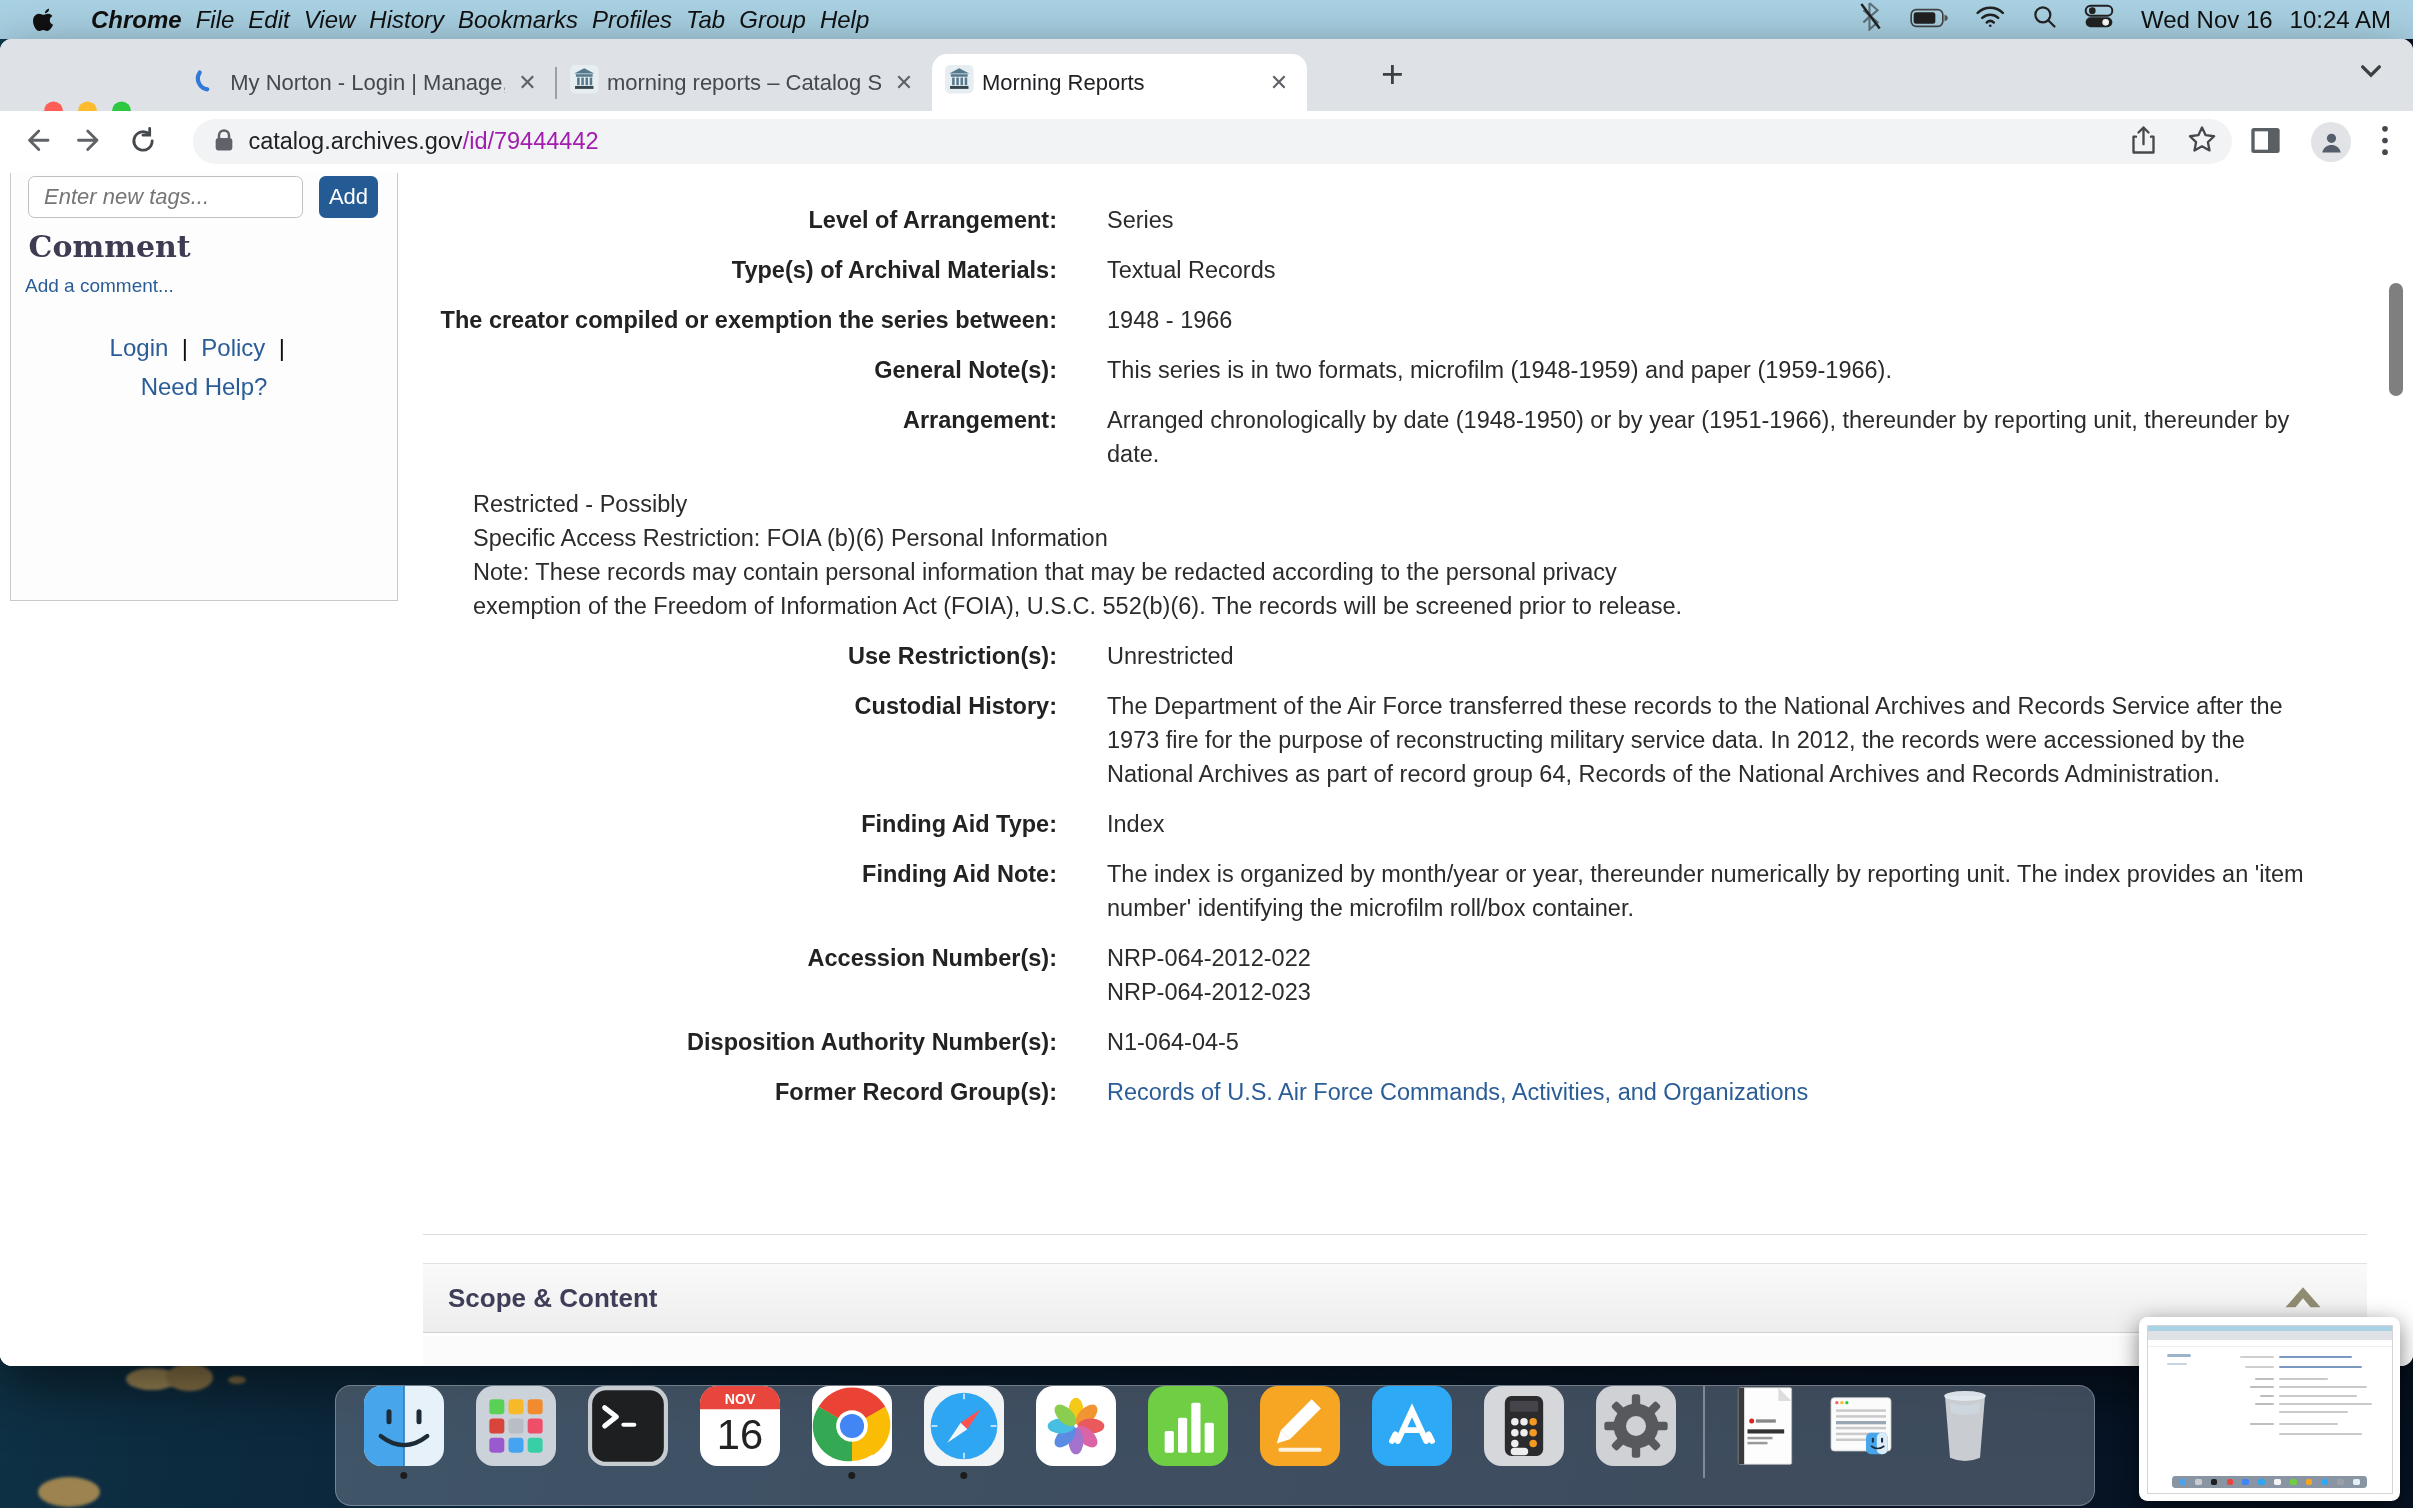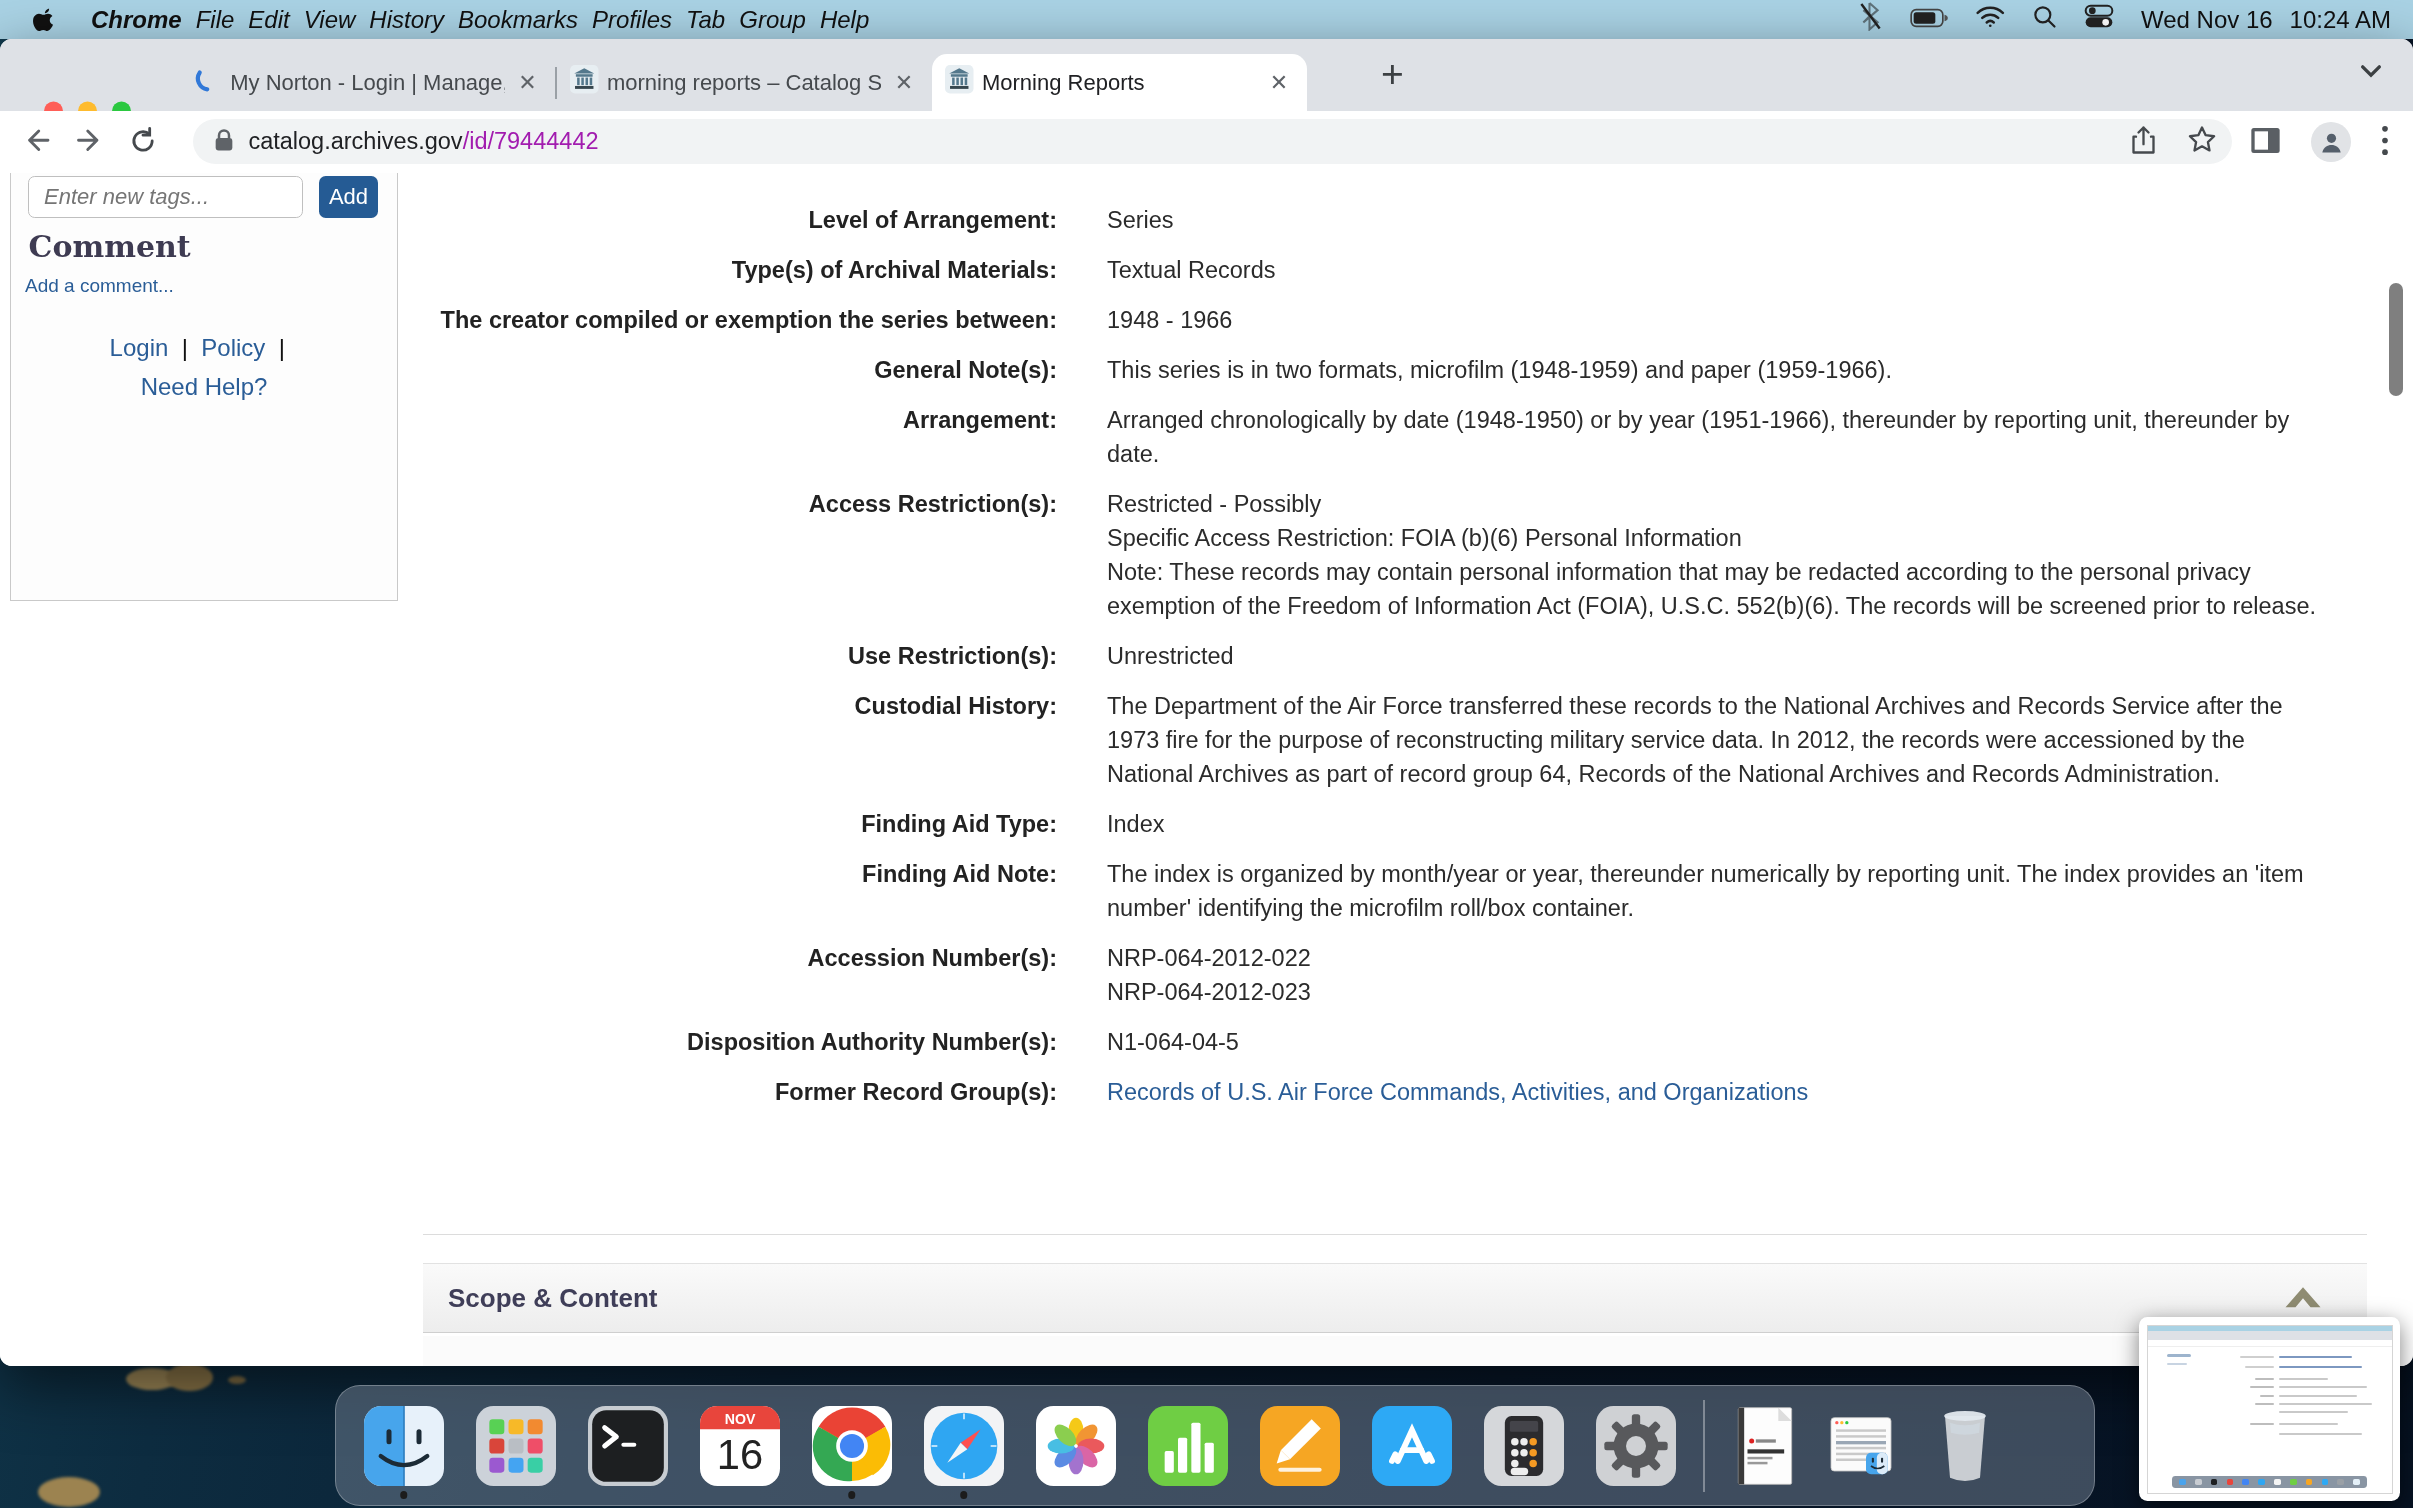--- a/index.html
+++ b/index.html
@@ -72,22 +72,22 @@
   .scope-bar { position:absolute; left:423px; right:46px; top:1090px; height:70px;
     background:linear-gradient(#fafafa,#ededed); border-top:0.8px solid #e2e2e2; border-bottom:1.7px solid #cfcfcf;
     display:flex; align-items:center; }
   .scope-bar .s-title { margin-left:25px; font-size:26px; font-weight:700; color:#3f3e58; }
   .scope-bar .chev { position:absolute; right:44px; top:18.4px; }
   .below-scope { position:absolute; left:423px; right:46px; top:1163px; bottom:0; background:#fbfbfb; }
   .vscroll { position:absolute; right:10px; top:244px; width:14.2px; height:113px; border-radius:7.5px; background:#7f7f7f; }
 
   
   .dock { position:absolute; left:335px; top:1385px; width:1760px; height:121px;
-    background:rgba(108,122,140,.55); border:0.8px solid rgba(255,255,255,.28); border-radius:25px;
-    display:flex; align-items:center; padding:0 11.7px; }
+    background:rgba(108,122,140,.55); border:0.8px solid rgba(255,255,255,.28); border-radius:16px;
+    display:flex; align-items:flex-start; padding:0 11.7px; }
   .dock-item { position:relative; width:80px; height:80px; margin:0 16px; flex:none; }
   .dock-item svg { width:80px; height:80px; display:block; }
   .dock-dot { position:absolute; left:50%; bottom:-13.4px; transform:translateX(-50%);
     width:7.5px; height:7.5px; border-radius:50%; background:#1c1c1c; }
   .dock-sep { width:1.7px; height:92px; background:rgba(255,255,255,.35); margin:0 11.7px; flex:none; }
   .dock-item.small { width:64px; }
   .dock-item.small svg { width:64px; height:80px; }
 
   
   .shot-preview { position:absolute; left:2139px; top:1317px; width:261px; height:184px; background:#fff;
@@ -323,21 +323,20 @@
               <div>This series is in two formats, microfilm (1948-1959) and paper (1959-1966).</div>
             </div>
           </div>
           <div class="d-row">
             <div class="d-lbl">Arrangement:</div>
             <div class="d-val">
               <div>Arranged chronologically by date (1948-1950) or by year (1951-1966), thereunder by reporting unit, thereunder by date.</div>
             </div>
           </div>
           <div class="d-row">
-            <div class="d-lbl">Access Restriction(s):</div>
             <div class="d-val">
               <div>Restricted - Possibly</div>
               <div>Specific Access Restriction: FOIA (b)(6) Personal Information</div>
               <div>Note: These records may contain personal information that may be redacted according to the personal privacy exemption of the Freedom of Information Act (FOIA), U.S.C. 552(b)(6). The records will be screened prior to release.</div>
             </div>
           </div>
           <div class="d-row">
             <div class="d-lbl">Use Restriction(s):</div>
             <div class="d-val">
               <div>Unrestricted</div>

